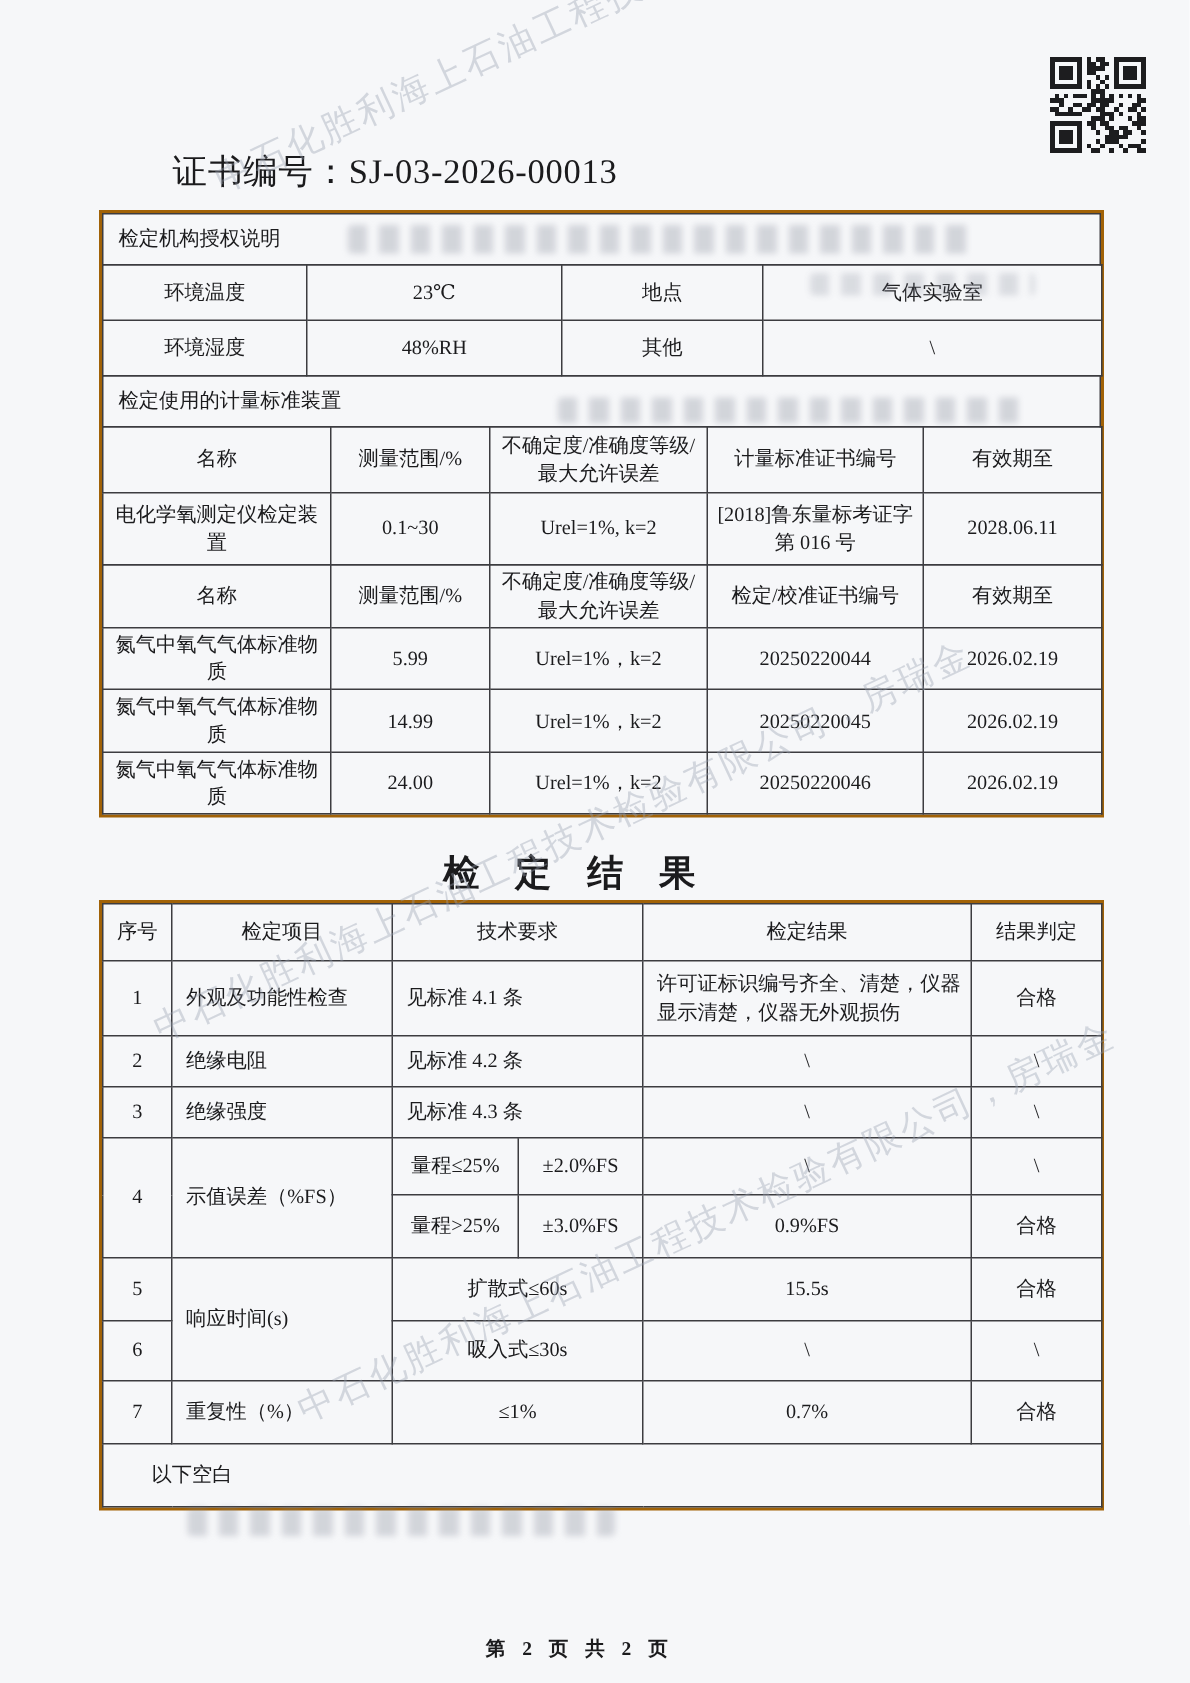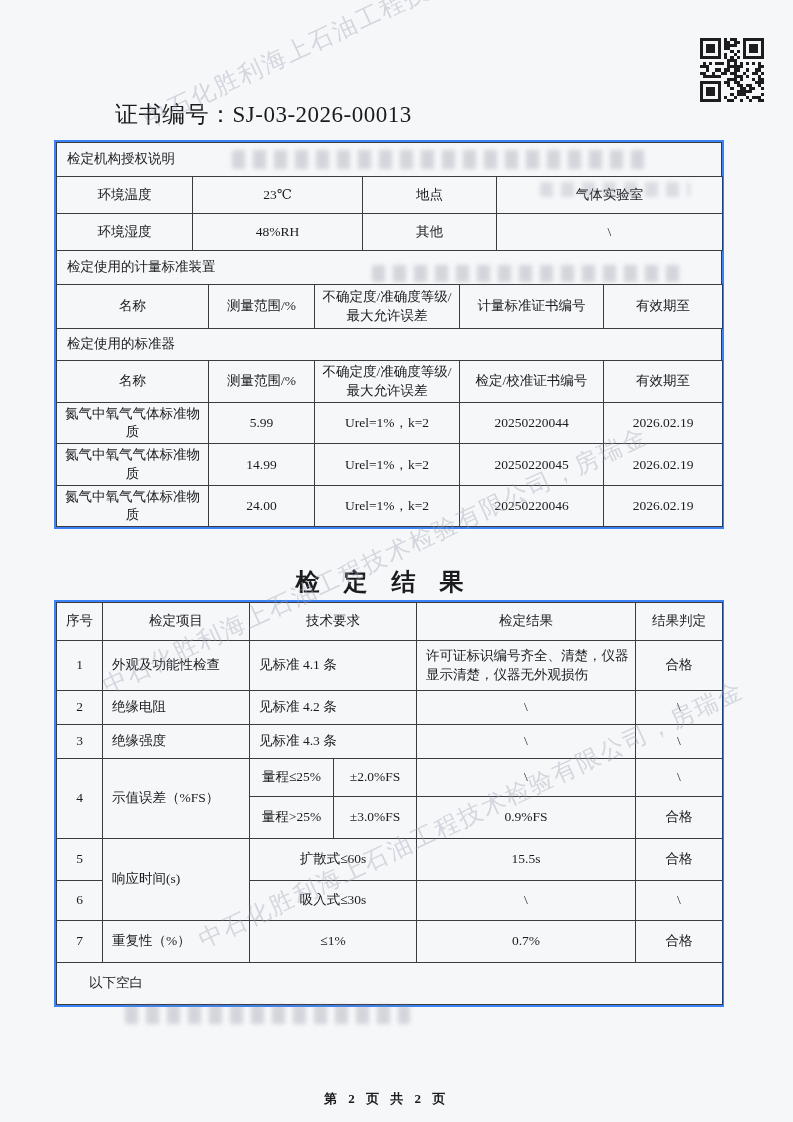--- a/index.html
+++ b/index.html
@@ -9,21 +9,21 @@
     background:#f6f7f9;
     font-family:"Liberation Serif","DejaVu Serif",serif;
     color:#1b1b1d;
     overflow:hidden;
   }
   
   .doc-code{position:absolute;left:115px;top:70px;font-size:16px;letter-spacing:.5px;}
   .cert-line{position:absolute;left:115px;top:99px;font-size:23px;letter-spacing:.5px;}
   .qr{position:absolute;left:700px;top:38px;width:64px;height:64px;}
   
-  .tblwrap{position:absolute;left:54px;width:666px;border:2px solid #3b82f6;background:transparent;}
+  .tblwrap{position:absolute;left:66px;width:666px;border:2px solid #a16207;background:transparent;}
   .tbl1{top:140px;}
   .tbl2{top:600px;}
   table{border-collapse:collapse;table-layout:fixed;width:666px;}
   table + table{margin-top:-1px;padding-left:23px;}
   td,th{
     border:1px solid #3c3c40;
     font-weight:normal;
     font-size:13.5px;
     line-height:1.35;
     text-align:center;
@@ -137,30 +137,30 @@
           <col style="width:119px">
         </colgroup>
       <tbody>
           <tr style="height:44px">
         <th>名称</th>
         <th>测量范围/%</th>
         <th>不确定度/准确度等级/最大允许误差</th>
         <th>计量标准证书编号</th>
         <th>有效期至</th>
       </tr>
-    </tbody>
-      </table>
-
-    <table>
-      <tbody>
-          <tr class="secrow" style="height:32px">
-        <td>检定使用的标准器</td>
-      </tr>
-    </tbody>
-      </table>
+      <tr style="height:48px">
+        <td>电化学氧测定仪检定装置</td>
+        <td>0.1~30</td>
+        <td>Urel=1%, k=2</td>
+        <td>[2018]鲁东量标考证字第 016 号</td>
+        <td>2028.06.11</td>
+      </tr>
+    </tbody>
+      </table>
+
 
     <table>
       <colgroup>
           <col style="width:152px">
           <col style="width:106px">
           <col style="width:145px">
           <col style="width:144px">
           <col style="width:119px">
         </colgroup>
       <tbody>

